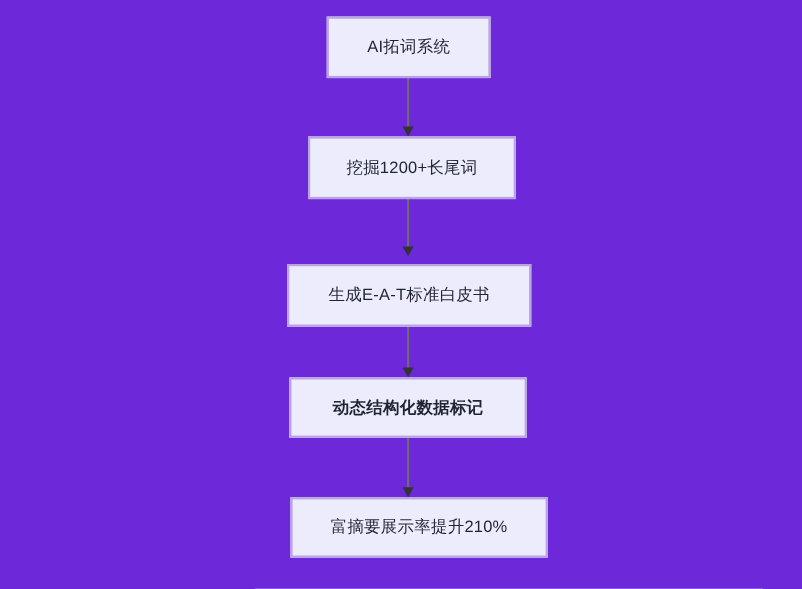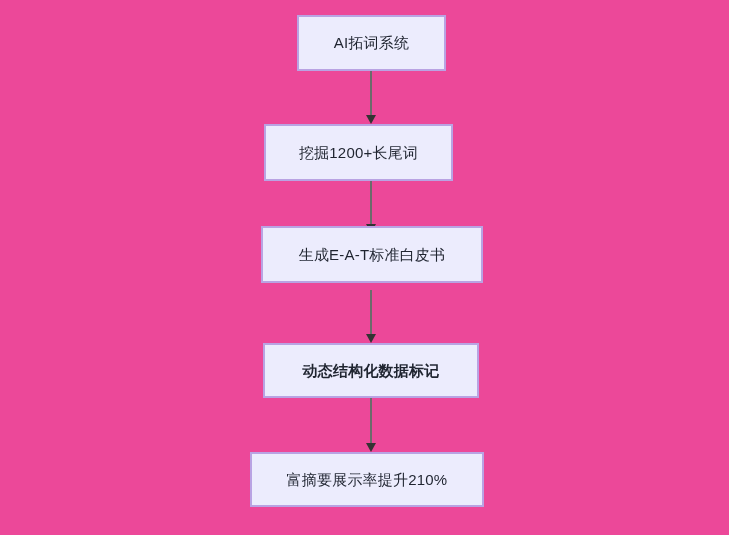--- a/index.html
+++ b/index.html
@@ -10,21 +10,21 @@
     width: 729px;
     height: 535px;
     background: #f9f9f9;
     font-family: "Liberation Sans", "DejaVu Sans", sans-serif;
     overflow: hidden;
   }
   #flow-canvas {
     position: relative;
     width: 729px;
     height: 535px;
-    background: #ec4899;
+    background: #6d28d9;
   }
   .node {
     position: absolute;
     box-sizing: border-box;
     background: #ececfd;
     border: 2px solid #b9a3e3;
     display: flex;
     align-items: center;
     justify-content: center;
     z-index: 2;
@@ -52,24 +52,24 @@
     position: absolute;
     left: -4px;
     width: 0;
     height: 0;
     border-left: 5px solid transparent;
     border-right: 5px solid transparent;
     border-top: 9px solid #333333;
   }
   
   #node-0 { left: 297px; top: 15px;  width: 149px; height: 56px; }
-  #node-1 { left: 264px; top: 124px; width: 189px; height: 57px; }
-  #node-2 { left: 261px; top: 226px; width: 222px; height: 57px; }
+  #node-1 { left: 280px; top: 124px; width: 189px; height: 57px; }
+  #node-2 { left: 261px; top: 240px; width: 222px; height: 57px; }
   #node-3 { left: 263px; top: 343px; width: 216px; height: 55px; font-weight: bold; }
-  #node-4 { left: 250px; top: 452px; width: 234px; height: 55px; }
+  #node-4 { left: 264px; top: 452px; width: 234px; height: 55px; }
   
   #edge-0 { left: 370px; top: 71px;  height: 53px; }
   #edge-1 { left: 370px; top: 181px; height: 52px; }
   #edge-2 { left: 370px; top: 290px; height: 53px; }
   #edge-3 { left: 370px; top: 398px; height: 54px; }
 </style>
 </head>
 <body>
 
 <div id="flow-canvas">

